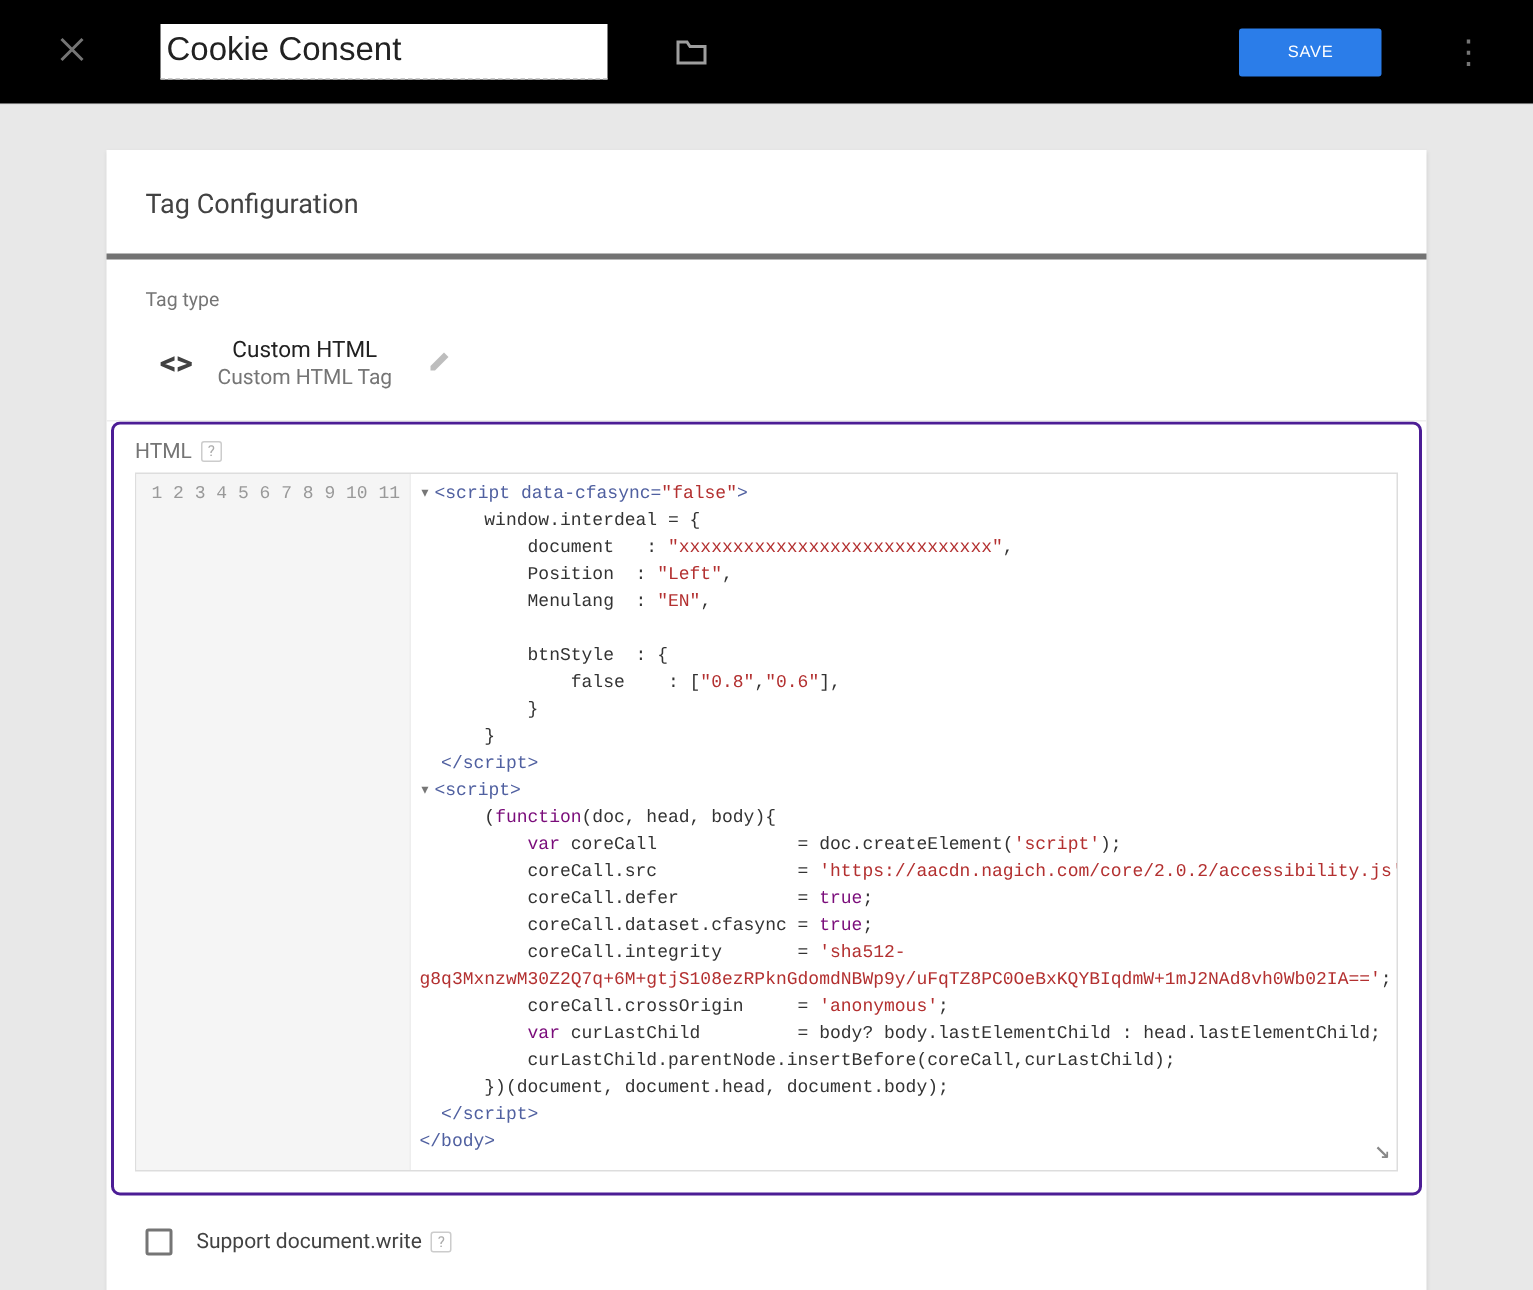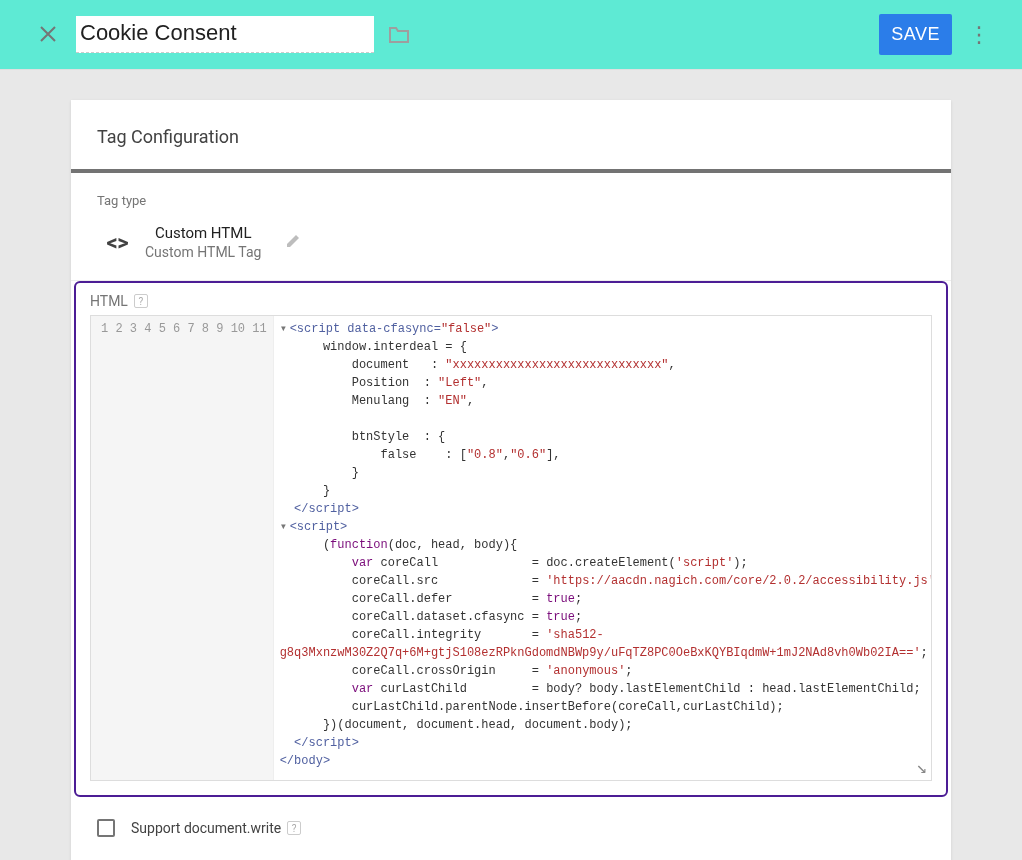--- a/index.html
+++ b/index.html
@@ -3,26 +3,27 @@
 <meta charset="utf-8">
 <style>
   * { box-sizing: border-box; }
   body {
     margin: 0;
     font-family: Roboto, Arial, sans-serif;
     background: #e8e8e8;
     color: #333;
   }
   .header {
-    background: #5eead4;
+    background: #000000;
     height: 70px;
     display: flex;
     align-items: center;
     padding: 0 16px 0 30px;
     border-bottom: 1px solid #e0e0e0;
+    gap: 31px;
   }
   .close-x {
     color: #757575;
     font-size: 22px;
     cursor: pointer;
     padding: 8px 10px;
     margin-right: 10px;
   }
   .title-input {
     font-size: 22px;
@@ -38,24 +39,24 @@
     color: #9e9e9e;
     margin-left: 14px;
     display: inline-flex;
     align-items: center;
   }
   .spacer { flex: 1; }
   .save-btn {
     background: #2b7de9;
     color: #fff;
     border: none;
-    font-size: 18px;
+    font-size: 11px;
     font-weight: 500;
     letter-spacing: .5px;
-    padding: 10px 12px;
+    padding: 10px 32px;
     cursor: pointer;
     border-radius: 2px;
   }
   .menu-dots {
     color: #757575;
     font-size: 22px;
     padding: 8px 16px;
     cursor: pointer;
   }
 

